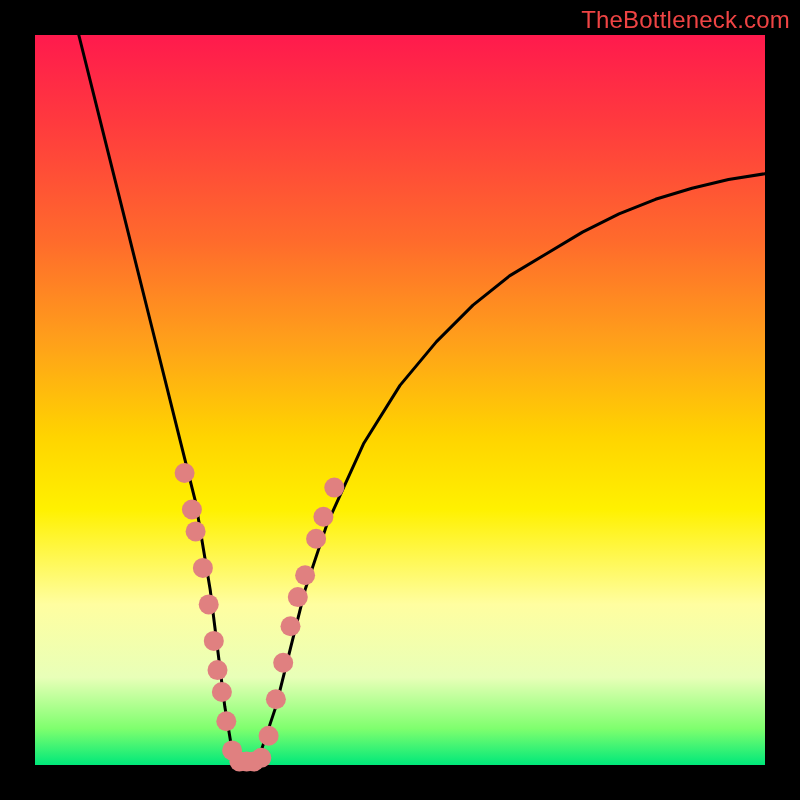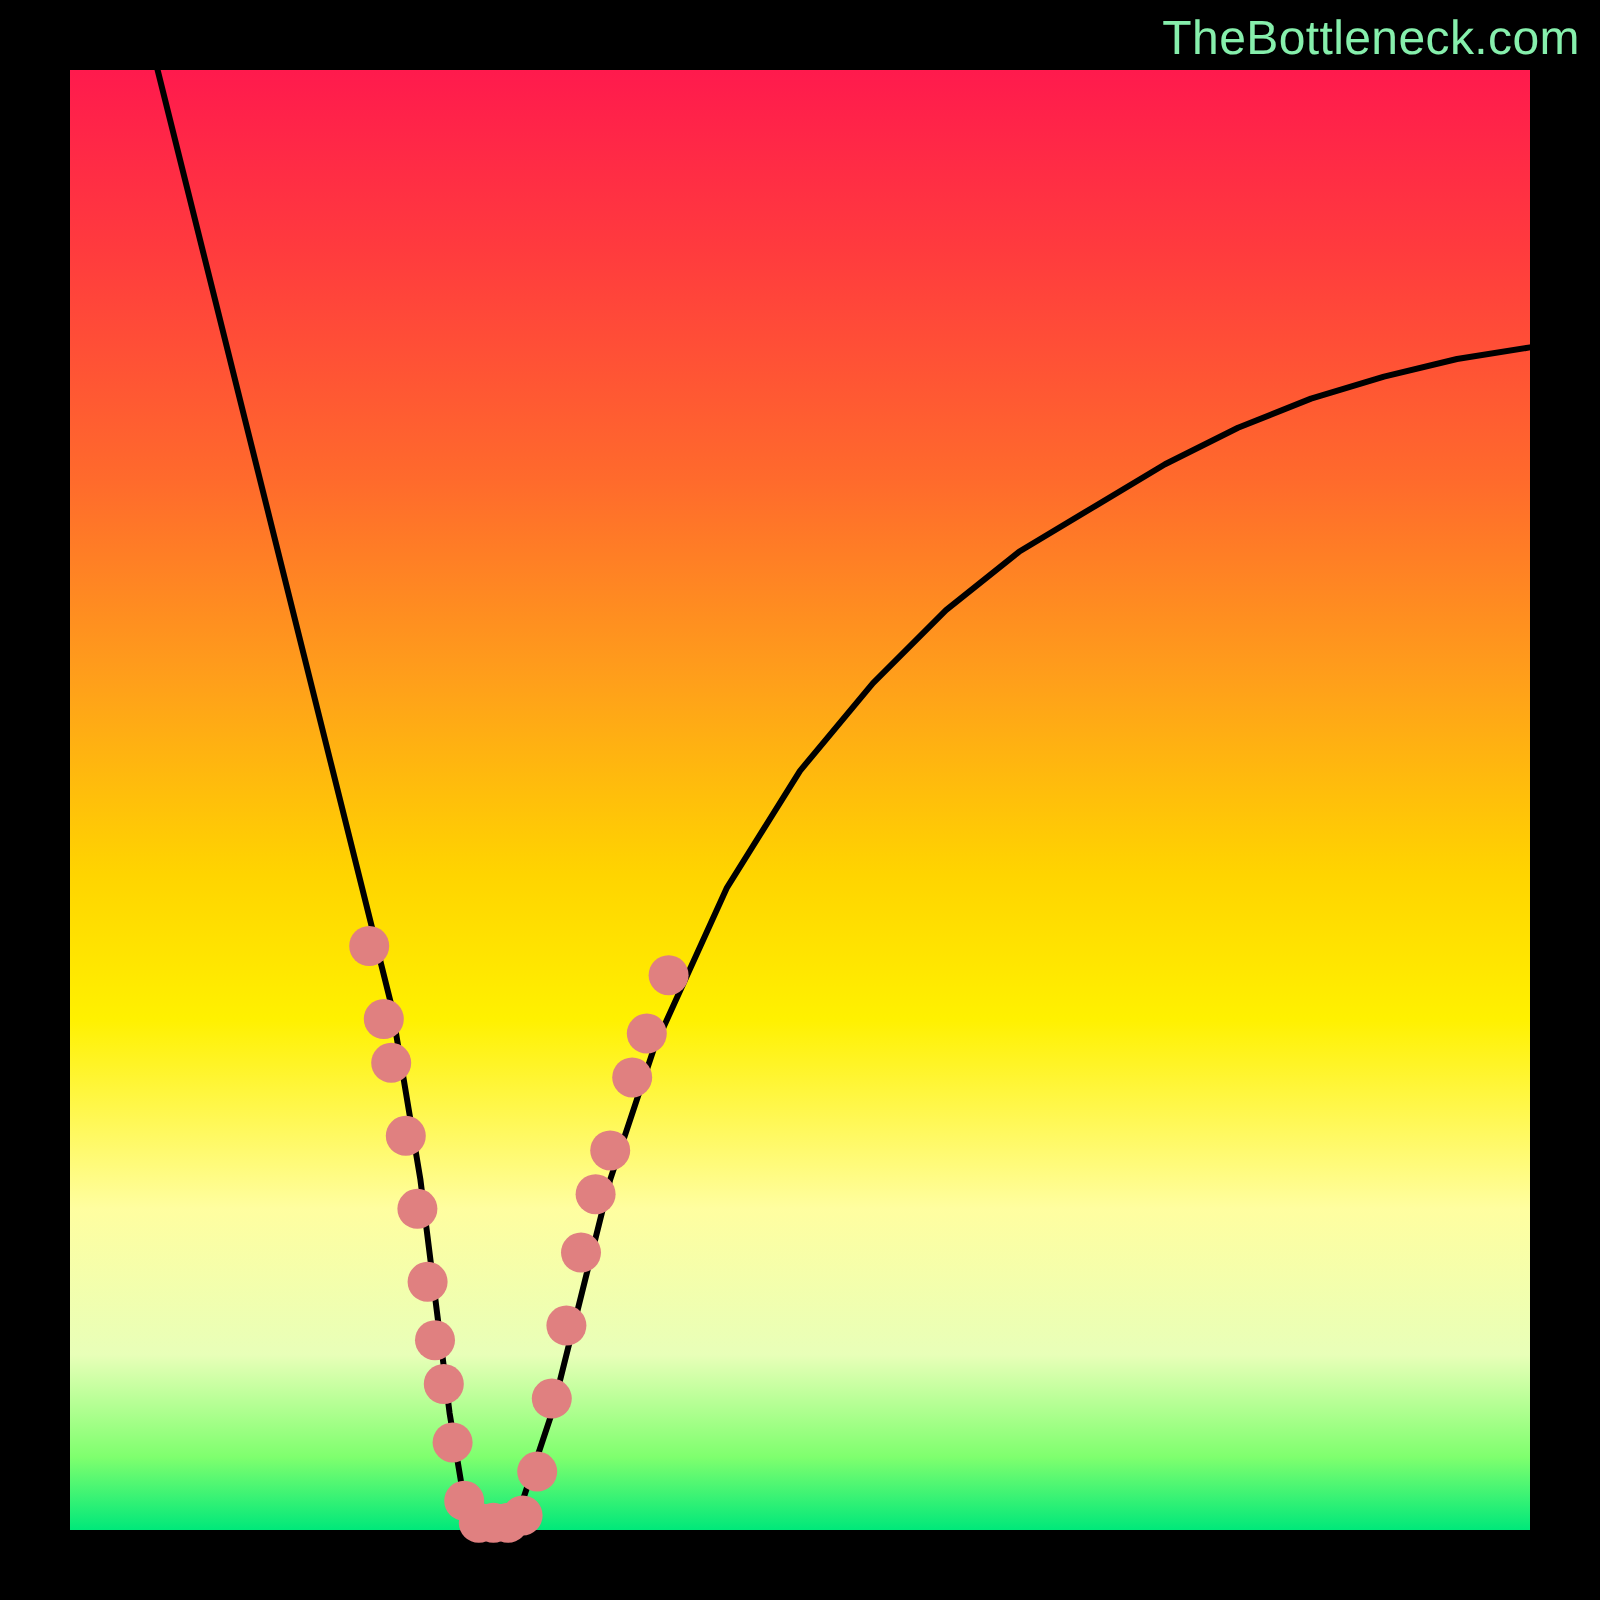--- a/index.html
+++ b/index.html
@@ -35,21 +35,21 @@
       #fffea0 78%,
       #e8ffb8 88%,
       #7fff6e 95%,
       #00e87a 100%
     );
   }
   .watermark {
     position: absolute;
     top: 6px;
     right: 10px;
-    color: #86efac;
+    color: #ef4444;
     font-size: 24px;
     font-weight: 500;
     letter-spacing: 0.2px;
     user-select: none;
   }
   svg.overlay {
     position: absolute;
     left: 35px;
     top: 35px;
     width: 730px;

